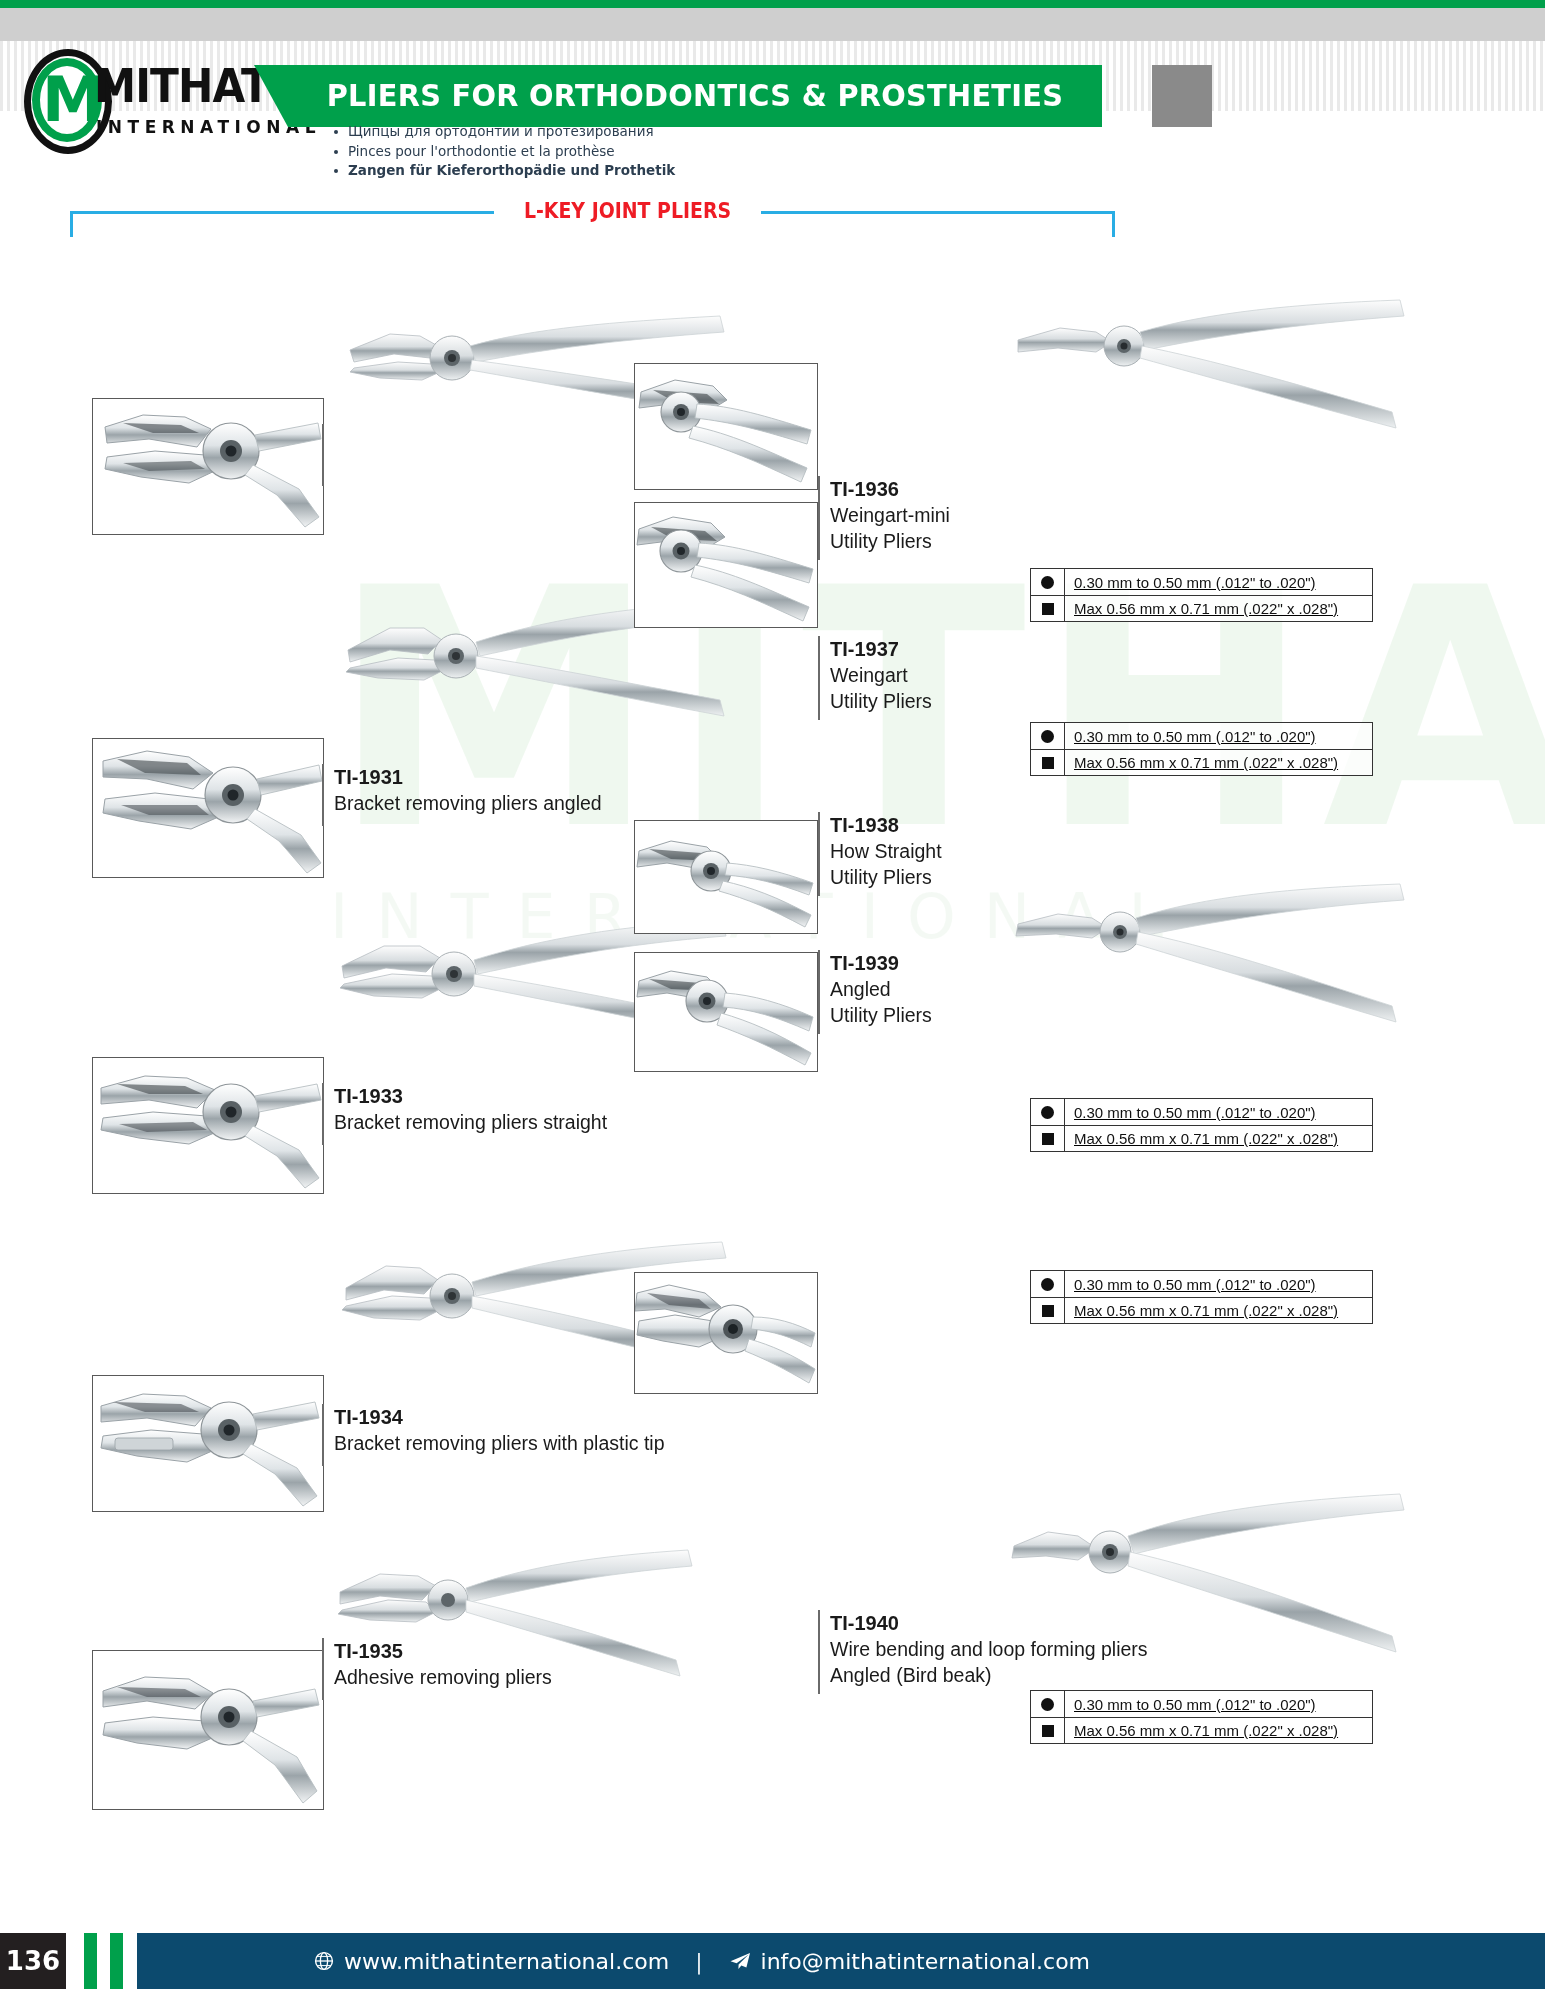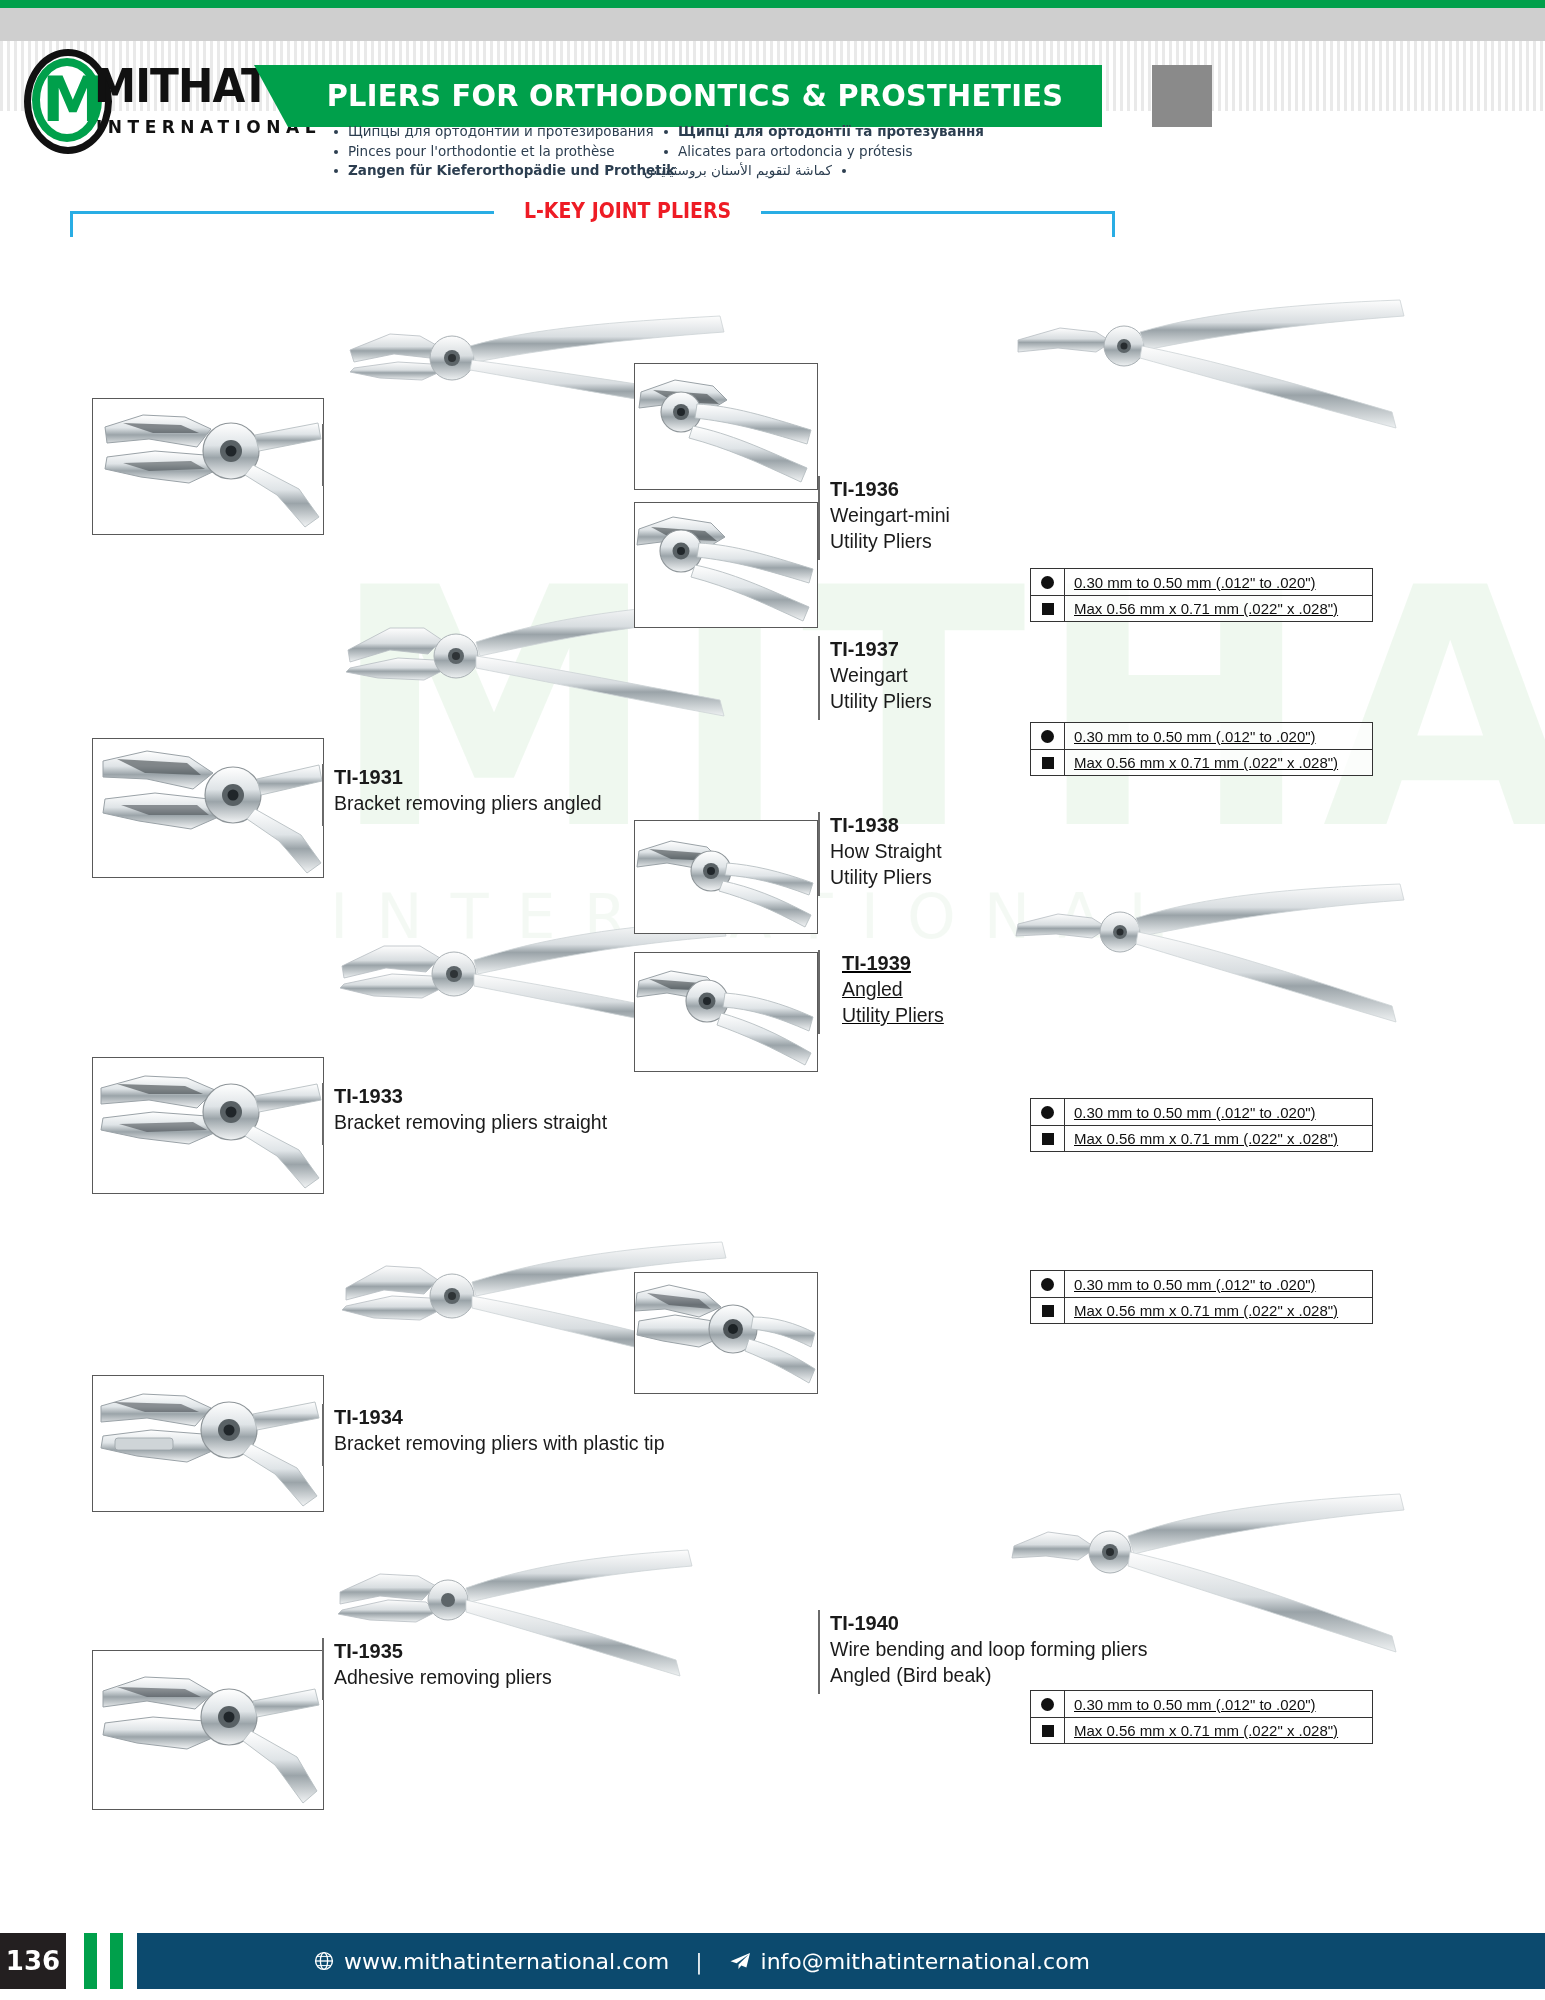--- a/index.html
+++ b/index.html
@@ -403,25 +403,20 @@
     <div class="title-text">PLIERS FOR ORTHODONTICS &amp; PROSTHETIES</div>
   </div>
   <div class="header-grey-block"></div>
 </div>
 
 <div class="lang-block">
   <div class="lang-col left">
     <div class="lang-item">Щипцы для ортодонтии и протезирования</div>
     <div class="lang-item">Pinces pour l'orthodontie et la prothèse</div>
     <div class="lang-item bold">Zangen für Kieferorthopädie und Prothetik</div>
-  </div>
-  <div class="lang-col right">
-    <div class="lang-item bold">Щипці для ортодонтії та протезування</div>
-    <div class="lang-item">Alicates para ortodoncia y prótesis</div>
-    <div class="lang-item rtl">كماشة لتقويم الأسنان بروسثيتيس</div>
   </div>
 </div>
 
 <div class="section-divider">
   <div class="sd-line-left"></div>
   <div class="sd-tick-left"></div>
   <div class="sd-title">L-KEY JOINT PLIERS</div>
   <div class="sd-line-right"></div>
   <div class="sd-tick-right"></div>
 </div>
@@ -729,21 +724,21 @@
     <path d="M14,26 L66,30 L78,38 L36,36 Z" fill="#3f464a" opacity="0.6"></path>
     <circle cx="72" cy="48" r="21" fill="url(#tg1)" stroke="#8e9599" stroke-width="1.1"></circle>
     <circle cx="72" cy="48" r="8.5" fill="#596165"></circle>
     <circle cx="72" cy="48" r="4" fill="#20262a"></circle>
     <path d="M90,40 C118,42 146,50 178,64 L174,78 C142,64 116,56 88,54 Z" fill="url(#tg1)" stroke="#b7bec2" stroke-width="0.9"></path>
     <path d="M86,60 C114,68 142,80 176,100 L170,112 C136,94 110,82 82,72 Z" fill="url(#tg1)" stroke="#b7bec2" stroke-width="0.9"></path>
   </svg>
 </div>
 <div class="prod-text" style="left:818px; top:950px; width:320px; height:84px;">
   <div class="prod-divider" style="height:84px;"></div>
-  <div style="margin-left:24px;text-decoration:underline;">
+  <div style="margin-left:12px;">
     <div class="prod-code">TI-1939</div>
     <div class="prod-desc">Angled</div>
     <div class="prod-desc">Utility Pliers</div>
   </div>
 </div>
 <div class="spec-table" style="left:1030px; top:1270px; width:343px; height:54px;">
   <div class="spec-row">
     <div class="spec-glyph-cell">
         <div class="glyph-circle"></div>
       </div>

